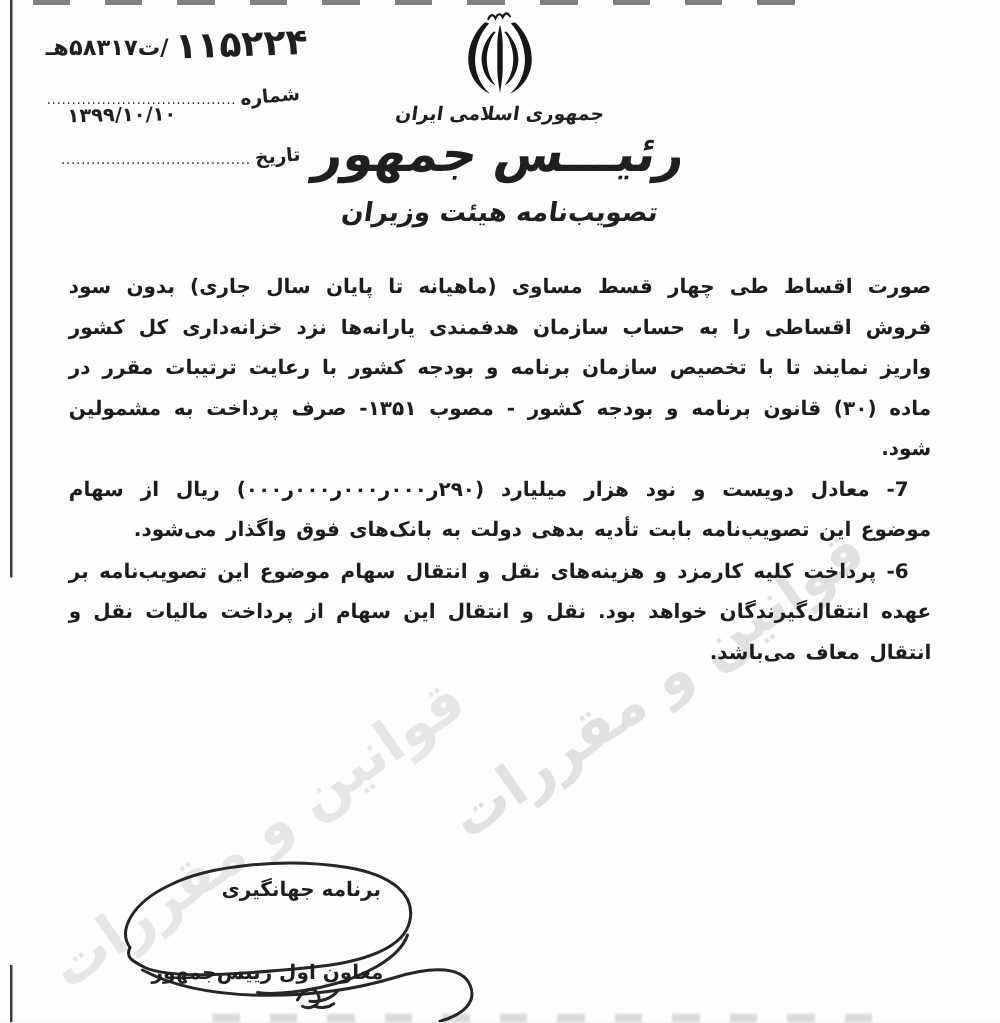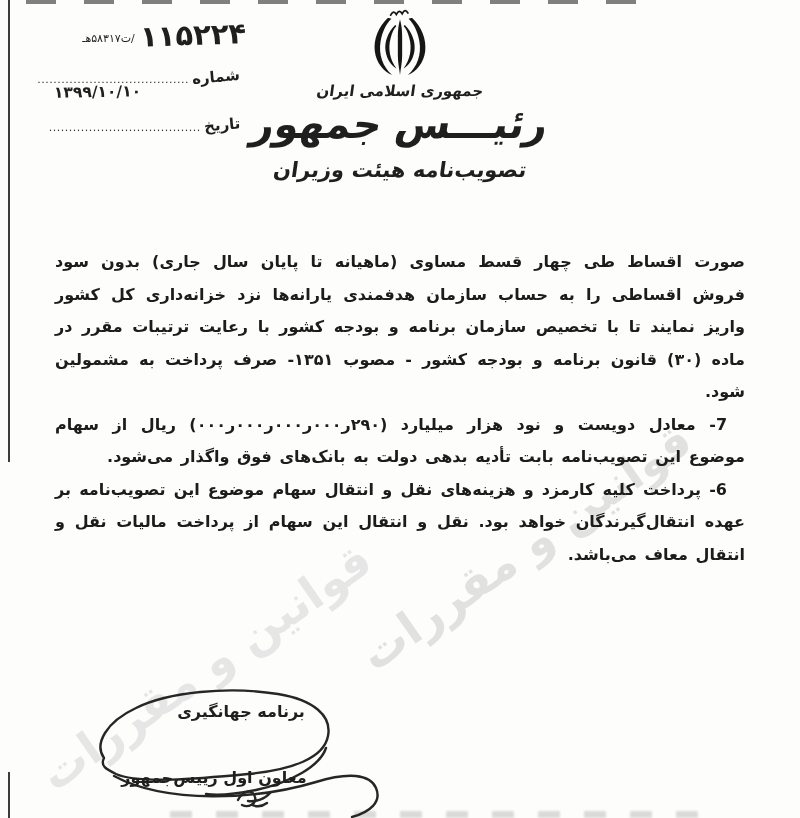--- a/index.html
+++ b/index.html
@@ -18,40 +18,40 @@
   .bottom-artifact{
     position:absolute;left:170px;bottom:0;width:540px;height:7px;opacity:.25;filter:blur(1px);
     background:repeating-linear-gradient(90deg,#777 0 22px,transparent 22px 46px);
   }
   
   .ref-block{
     position:absolute;top:18px;left:32px;width:214px;
     direction:rtl;display:flex;align-items:center;gap:5px;
   }
   .ref-main{font-size:29px;font-weight:700;letter-spacing:3px;transform:rotate(-2deg);white-space:nowrap;}
-  .ref-suffix{font-size:11px;font-weight:400;padding-top:7px;white-space:nowrap;}
+  .ref-suffix{font-size:18px;font-weight:700;padding-top:7px;white-space:nowrap;}
   
   .meta-block{position:absolute;top:62px;left:20px;width:220px;direction:rtl;}
   .meta-row{position:absolute;left:0;right:0;display:flex;align-items:flex-end;height:24px;}
   .meta-row.first{top:0;}
   .meta-row.second{top:48px;}
   .meta-label{font-size:15px;font-weight:700;transform:rotate(-5deg);padding-left:3px;}
   .meta-dots{flex:1;overflow:hidden;white-space:nowrap;font-size:11px;letter-spacing:.5px;color:#2e2e2e;line-height:13px;}
   .date-hand{position:absolute;top:21px;left:34px;font-size:15.5px;font-weight:700;transform:rotate(-1deg);direction:rtl;}
   
   .letterhead{position:absolute;top:8px;left:230px;width:340px;text-align:center;direction:rtl;}
   .emblem{width:76px;height:72px;display:block;margin:0 auto;}
   .country-title{font-size:15px;font-weight:700;transform:skewX(-8deg);margin-top:2px;}
   .office-title{font-size:40px;font-weight:700;transform:skewX(-10deg);line-height:1.2;}
   .doc-type{font-size:21px;font-weight:700;transform:skewX(-8deg);margin-top:10px;}
   
   .decree-body{
     position:absolute;top:213px;right:55px;width:690px;
     direction:rtl;text-align:justify;
-    font-size:16px;font-weight:700;line-height:32.5px;word-spacing:2px;color:#1c1c1c;margin-top:33px;
+    font-size:16px;font-weight:700;line-height:32.5px;word-spacing:2px;color:#1c1c1c;
   }
   .decree-body p{margin:0;}
   .decree-body p.num-item{text-indent:18px;}
   
   .wm{
     position:absolute;font-size:46px;font-weight:700;color:#9a9a9a;
     transform:rotate(-35deg);white-space:nowrap;pointer-events:none;direction:rtl;
   }
   .wm1{top:520px;left:330px;opacity:.28;}
   .wm2{top:640px;left:10px;opacity:.22;}

